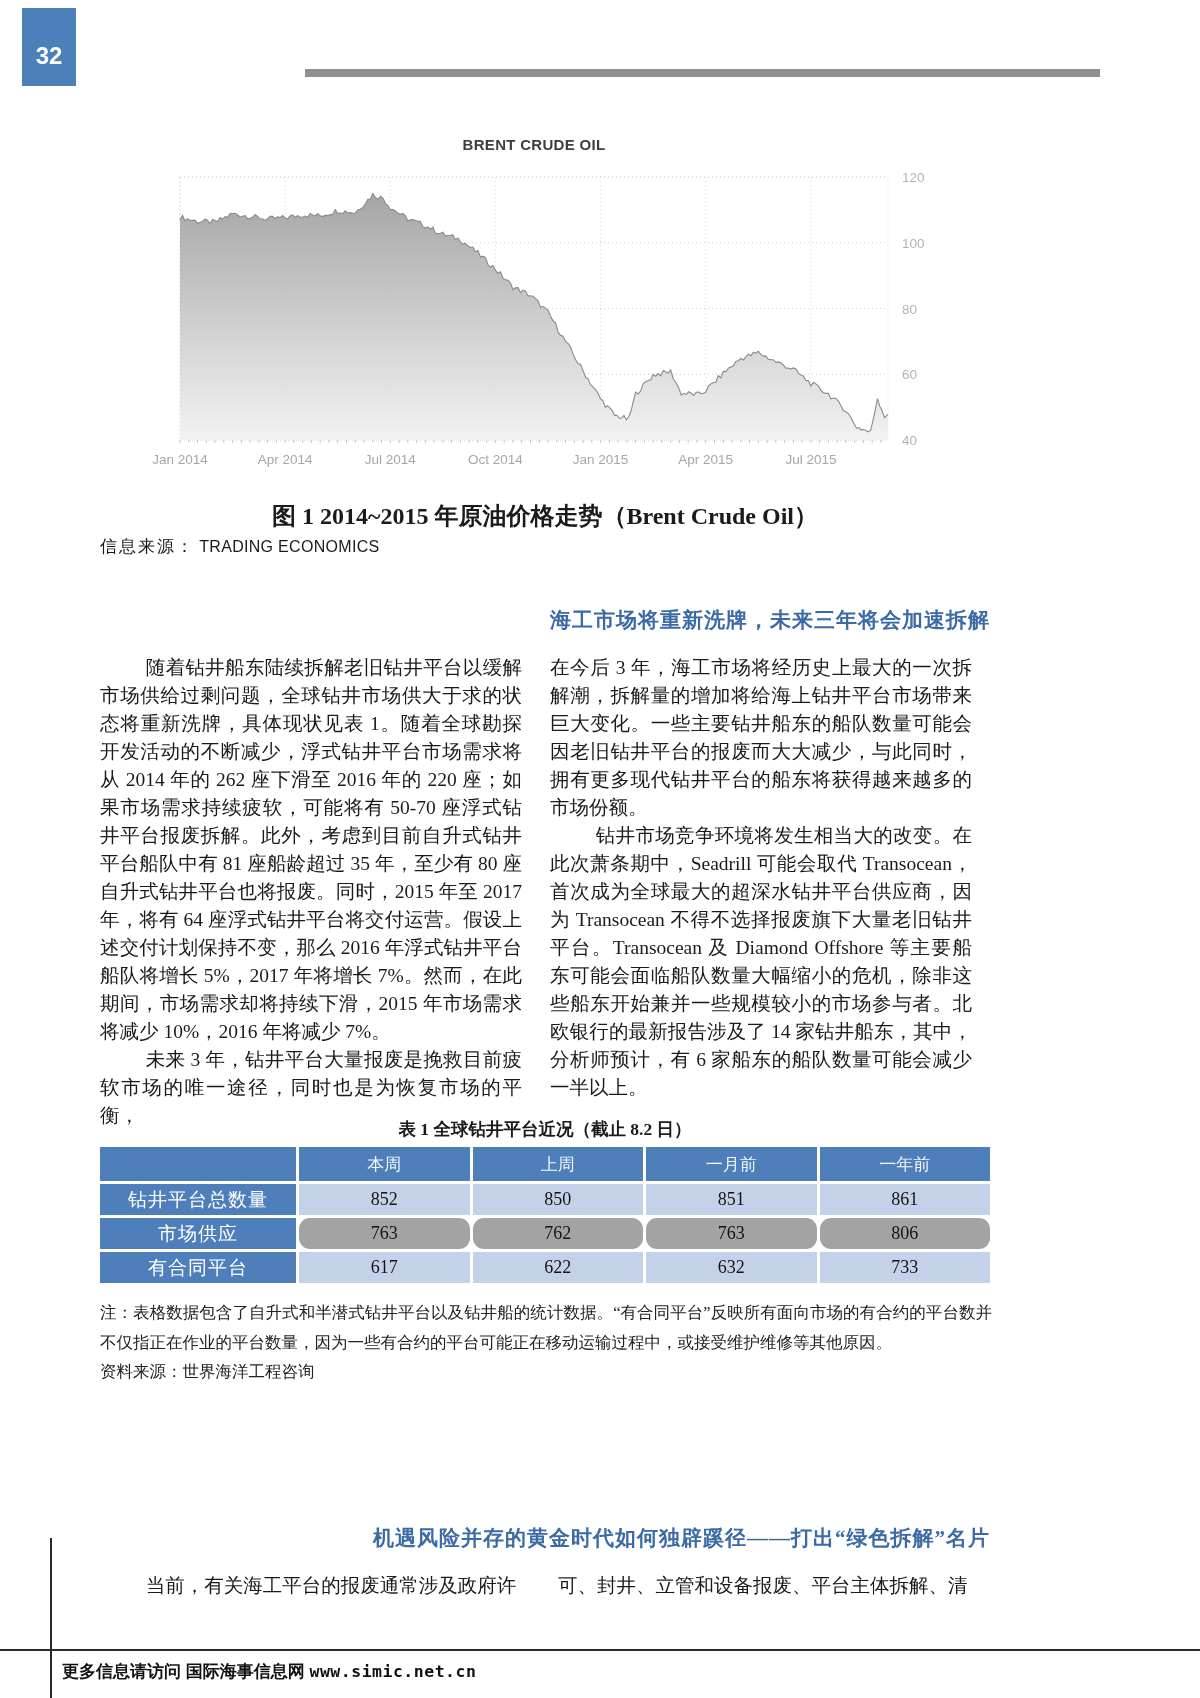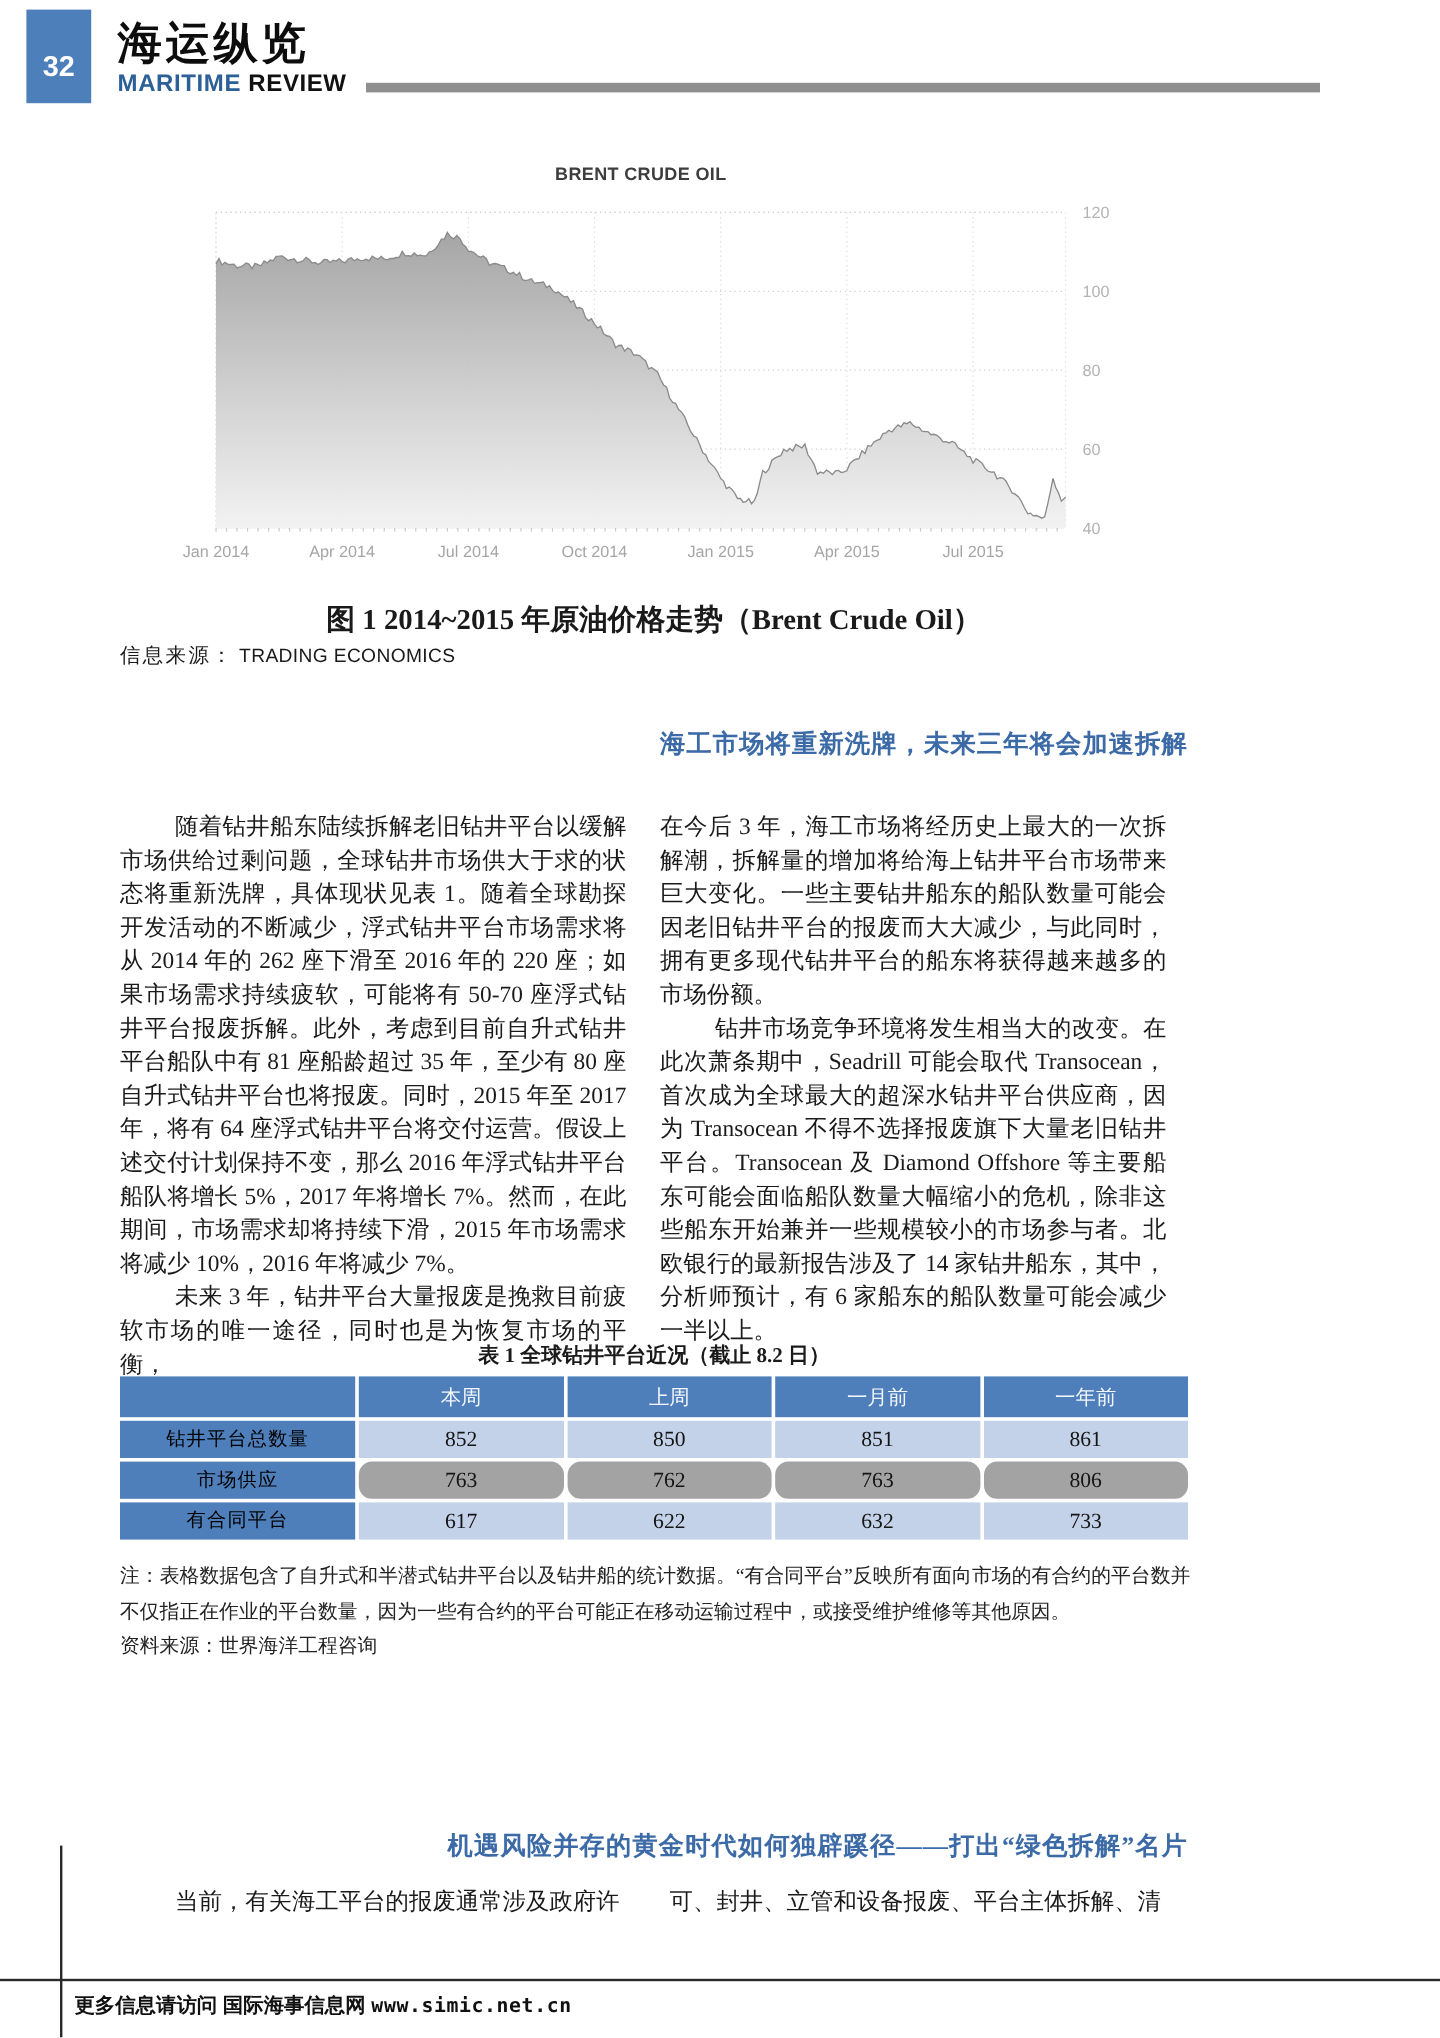--- a/index.html
+++ b/index.html
@@ -27,58 +27,51 @@
   .fig-source{position:absolute;left:100px;top:535px;font-size:17px;}
   .fig-source .src-label{letter-spacing:2px;}
   .fig-source .src-val{font-family:"Liberation Sans",sans-serif;font-size:16px;letter-spacing:.3px;}
 
   .sec-heading{position:absolute;left:100px;width:890px;text-align:right;font-weight:bold;font-size:21px;color:#3b6aa6;letter-spacing:1px;}
   #h1{top:606px;}
   #h2{top:1524px;}
 
   
   .cols{position:absolute;left:100px;width:890px;display:flex;gap:46px;}
-  #cols1{top:676px;gap:28px;}
+  #cols1{top:654px;gap:28px;}
   #cols2{top:1572px;gap:36px;}
   .col{width:422px;font-size:19.5px;line-height:28px;text-align:justify;}
   .col p{margin:0;}
   .col p.ind{text-indent:2.35em;}
 
   
   .tbl-caption{position:absolute;left:100px;top:1117px;width:890px;text-align:center;font-weight:bold;font-size:17.5px;}
   .tbl{position:absolute;left:100px;top:1147px;width:890px;display:grid;grid-template-columns:196px 1fr 1fr 1fr 1fr;gap:3px;background:#fff;}
   .tbl .cell{display:flex;align-items:center;justify-content:center;}
   .tbl .hcell{background:#4e7fbb;color:#f2f6fb;height:34px;font-size:17px;}
-  .tbl .lcell{background:#4e7fbb;color:#000000;height:31px;font-size:16px;letter-spacing:1px;}
+  .tbl .lcell{background:#4e7fbb;color:#ffffff;height:31px;font-size:19px;letter-spacing:1px;}
   .tbl .vcell{height:31px;font-size:18px;color:#141414;}
   .tbl .band-a{background:#c4d2e9;}
   .tbl .band-b{background:#a3a3a3;border-radius:11px;}
 
   .tbl-note{position:absolute;left:100px;top:1298px;width:892px;font-size:16.5px;line-height:29.5px;text-align:justify;color:#222;}
   .tbl-note p{margin:0;}
 
   
   .footer-vline{position:absolute;left:50px;top:1538px;width:2px;height:160px;background:#2a2a2a;}
   .footer-rule{position:absolute;left:0;top:1649px;width:1200px;height:2px;background:#2a2a2a;}
   .footer-text{position:absolute;left:62px;top:1660px;font:bold 17px "Liberation Sans",sans-serif;color:#111;}
   .footer-text .url{font:bold 16.5px "DejaVu Sans Mono",monospace;letter-spacing:.5px;}
 </style>
 </head>
 <body>
 
 <div class="hdr">
   <div class="hdr-badge">
     <span>32</span>
-  </div>
-  <div class="hdr-titles">
-    <div class="hdr-cn">海运纵览</div>
-    <div class="hdr-en">
-      <span class="blue">MARITIME</span>
-      <span class="black">REVIEW</span>
-    </div>
   </div>
 </div>
 <div class="hdr-rule"></div>
 
 <div class="chart-wrap">
   <svg width="830" height="350" viewBox="0 0 830 350">
       <defs>
         <linearGradient id="gfill" x1="0" y1="0" x2="0" y2="1">
           <stop offset="0%" stop-color="#9c9c9c"></stop>
           <stop offset="55%" stop-color="#cccccc"></stop>

